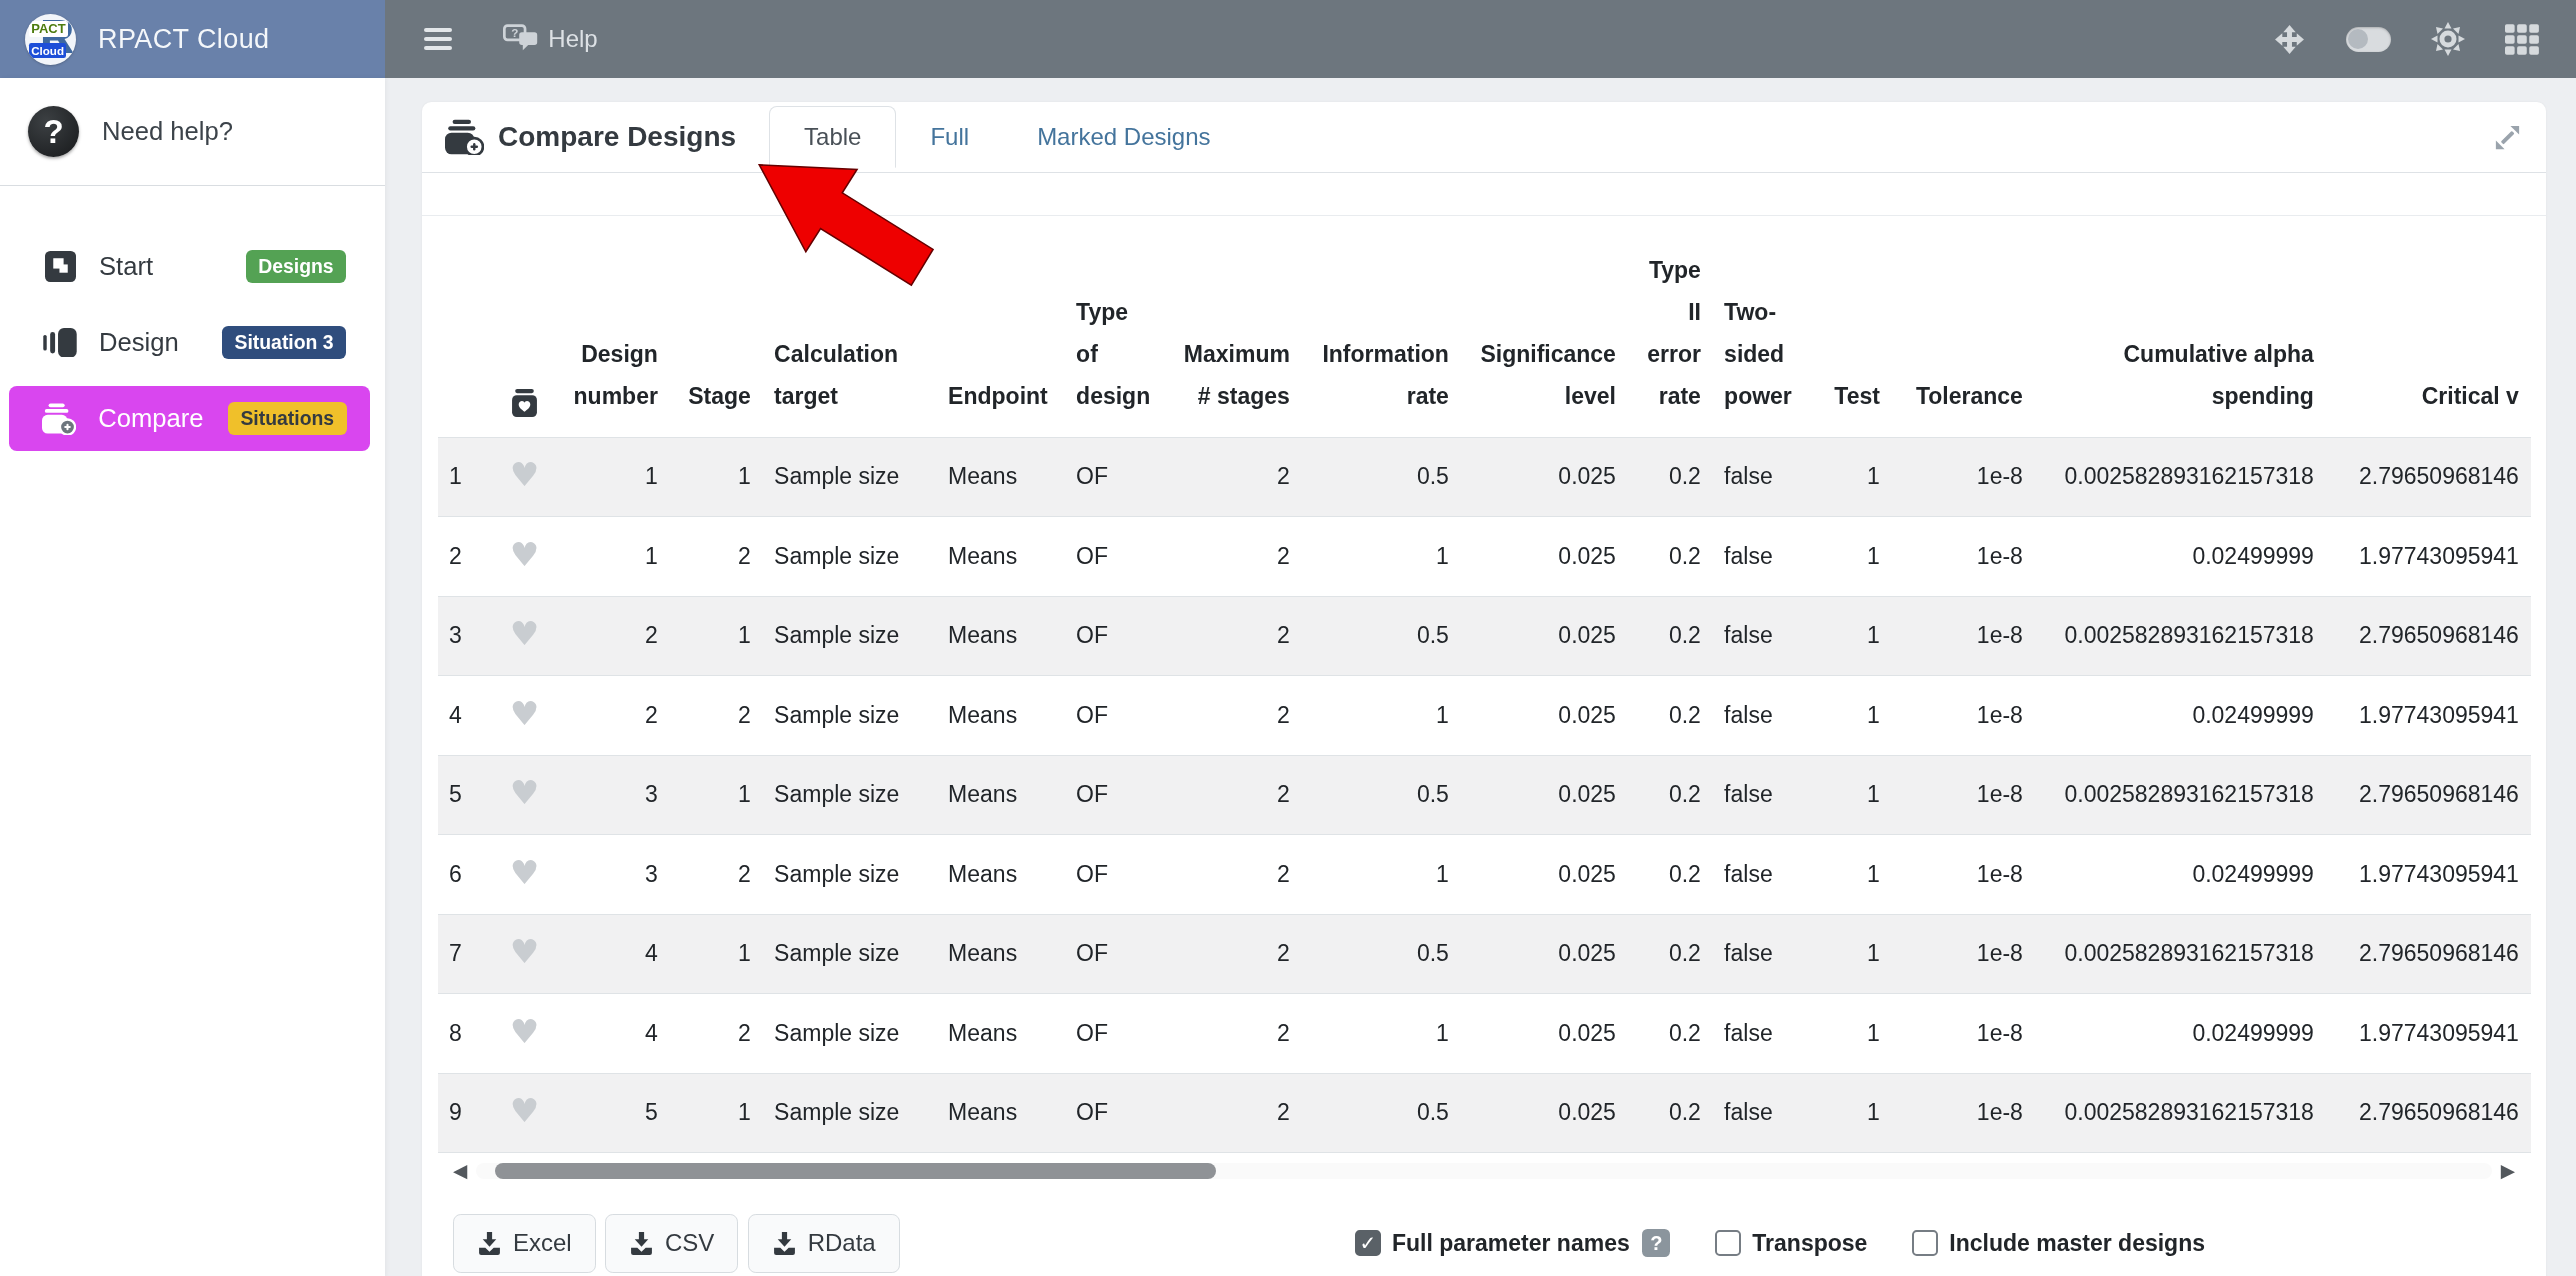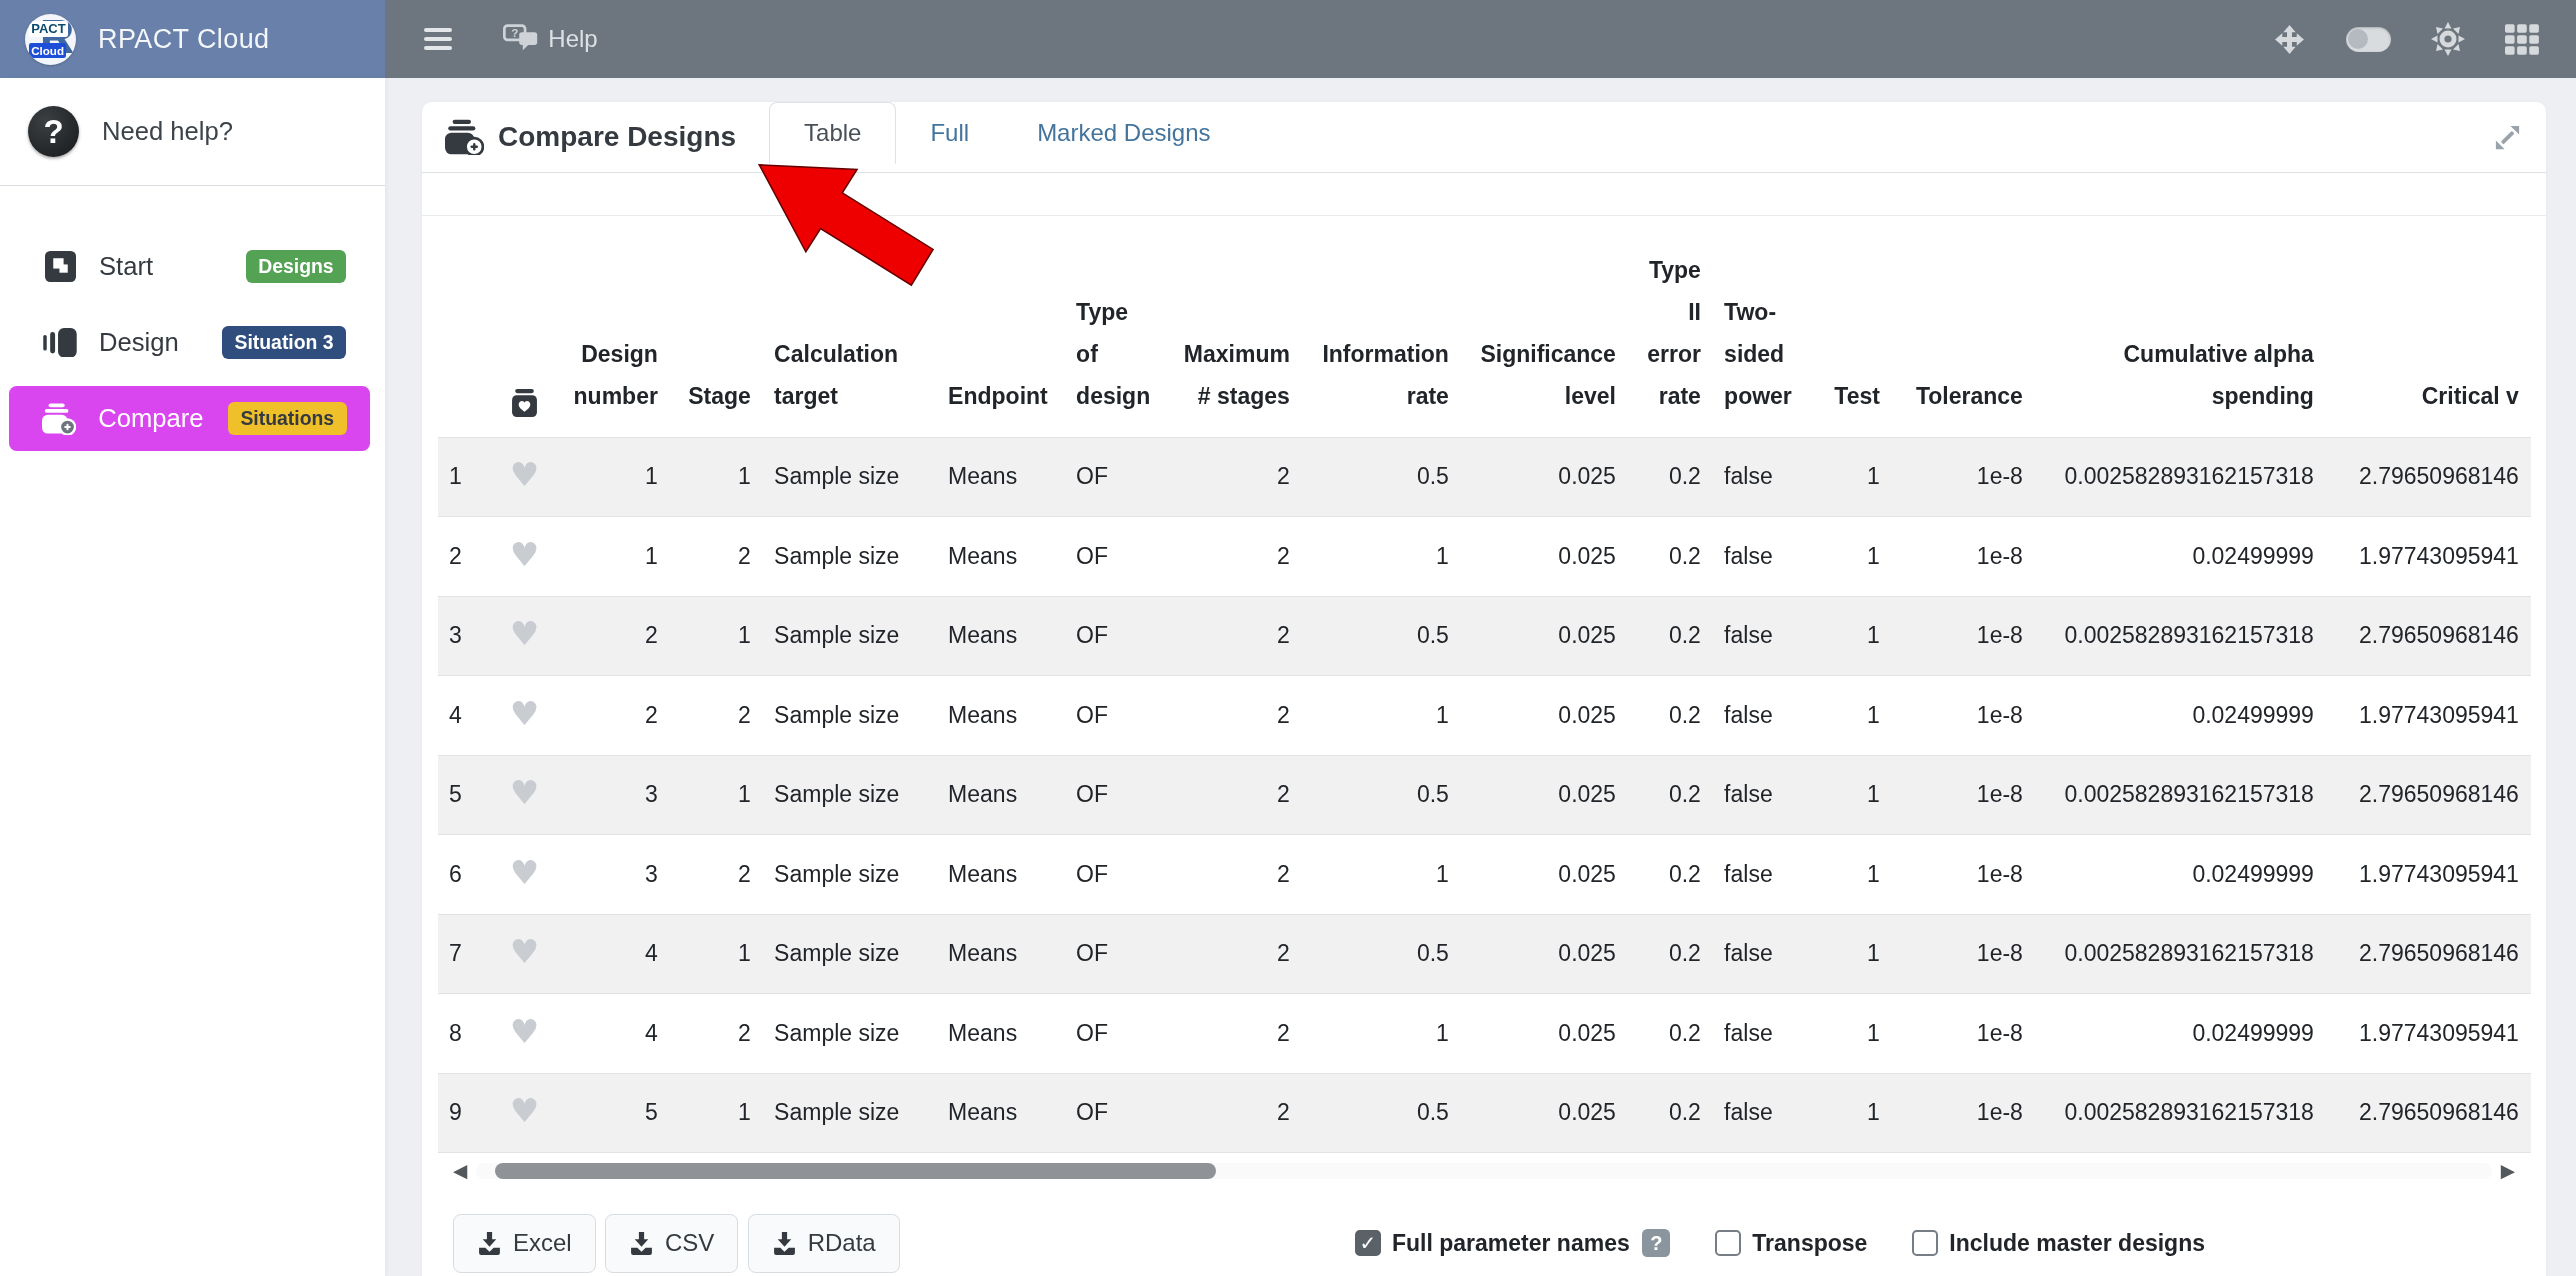--- a/index.html
+++ b/index.html
@@ -10,21 +10,21 @@
     overflow: hidden;
     -webkit-font-smoothing: antialiased;
   }
   .page { position: relative; width: 2576px; height: 1277px; background:#edeff2; overflow:hidden; }
 
   
   .topbar { position:absolute; left:0; top:0; width:2576px; height:78px; background:#6d767e; display:flex; align-items:center; }
   .brand { width:385px; height:78px; background:#6981aa; display:flex; align-items:center; padding-left:25px; flex:0 0 auto; }
   .logo-circle { width:51px; height:51px; border-radius:50%; background:#f2f5fa; position:relative; overflow:hidden; flex:0 0 auto; box-shadow:0 0.8px 2.3px rgba(0,0,0,.25); }
   .logo-r { position:absolute; right:1.6px; top:-4.7px; font-size:48px; font-weight:bold; color:#3f69a0; }
-  .logo-pact { position:absolute; left:3.9px; top:7px; background:#fff; color:#0c4a6e; font-size:13px; font-weight:bold; padding:0.8px 2.3px; border-radius:2.3px; }
+  .logo-pact { position:absolute; left:3.9px; top:7px; background:#fff; color:#4d7c0f; font-size:13px; font-weight:bold; padding:0.8px 2.3px; border-radius:2.3px; }
   .logo-cloud { position:absolute; left:3.9px; bottom:7px; background:#1d4ed8; color:#fff; font-size:11.6px; font-weight:bold; padding:0.8px 2.3px; border-radius:2.3px; }
   .brand-title { color:#f4f7fa; font-size:27px; font-weight:300; margin-left:22px; letter-spacing:0.4px; }
   .hamburger { margin-left:39px; width:28px; display:flex; flex-direction:column; gap:5.4px; cursor:pointer; }
   .hamburger span { height:3.9px; border-radius:2.3px; background:#e3e7ea; }
   .help-item { margin-left:51px; display:flex; align-items:center; gap:9.3px; color:#dde1e5; font-size:24px; cursor:pointer; }
   .topbar-right { margin-left:auto; display:flex; align-items:center; gap:40px; padding-right:37px; }
   .tb-icon { width:34px; height:34px; display:flex; align-items:center; justify-content:center; cursor:pointer; }
   .toggle { width:45px; height:25px; border-radius:12.4px; background:#d9dcdf; box-shadow: inset 0 0.8px 2.3px rgba(0,0,0,.25); position:relative; cursor:pointer; }
   .toggle .knob { position:absolute; left:2.3px; top:2.3px; width:20px; height:20px; border-radius:50%; background:#b4bac0; }
 
@@ -42,21 +42,21 @@
   .badge.navy { background:#2f4d7d; }
   .badge.yellow { background:#f0c02a; color:#343a40; }
   .sb-item.active { background:#d946ef; color:#fff; border-radius:7.8px; margin:0 15.5px 0 9.3px; padding:0 23px 0 33px; height:65px; --icon-bg:#6d767e; }
   .sb-icon { width:34px; display:flex; justify-content:center; }
 
   
   .card { position:absolute; left:422px; top:102px; width:2124px; height:1209px; background:#fff; border-radius:9.3px; box-shadow:0 0.8px 2.3px rgba(0,0,0,.06); }
   .card-head { height:71px; border-bottom:0.8px solid #dee2e6; display:flex; align-items:center; padding:0 23px 0 23px; position:relative; }
   .panel-title { display:flex; align-items:center; gap:14px; color:#343a40; --icon-bg:#ffffff; }
   .panel-title .t { font-size:28px; font-weight:600; }
-  .tabs { display:flex; align-items:flex-start; height:100%; margin-left:33px; }
+  .tabs { display:flex; align-items:center; height:100%; margin-left:33px; }
   .tab { height:62px; display:flex; align-items:center; padding:0 34px; font-size:24px; cursor:pointer; }
   .tab.active { border:0.8px solid #dee2e6; border-bottom:0.8px solid #ffffff; border-radius:7.8px 7.8px 0 0; background:#fff; color:#495057; margin-bottom:-0.8px; }
   .tab.link { color:#44749c; }
   .expand-btn { margin-left:auto; cursor:pointer; display:flex; align-items:center; }
   .card-sub { height:43px; border-bottom:0.8px solid #e9ecef; }
 
   
   .table-wrap { padding:15.5px 15.5px 0 15.5px; }
   table.designs { width:2093px; border-collapse:collapse; table-layout:fixed; font-size:23px; color:#212529; }
   table.designs th { vertical-align:bottom; font-weight:bold; padding:17px 11.6px 20px 11.6px; line-height:42px; }

